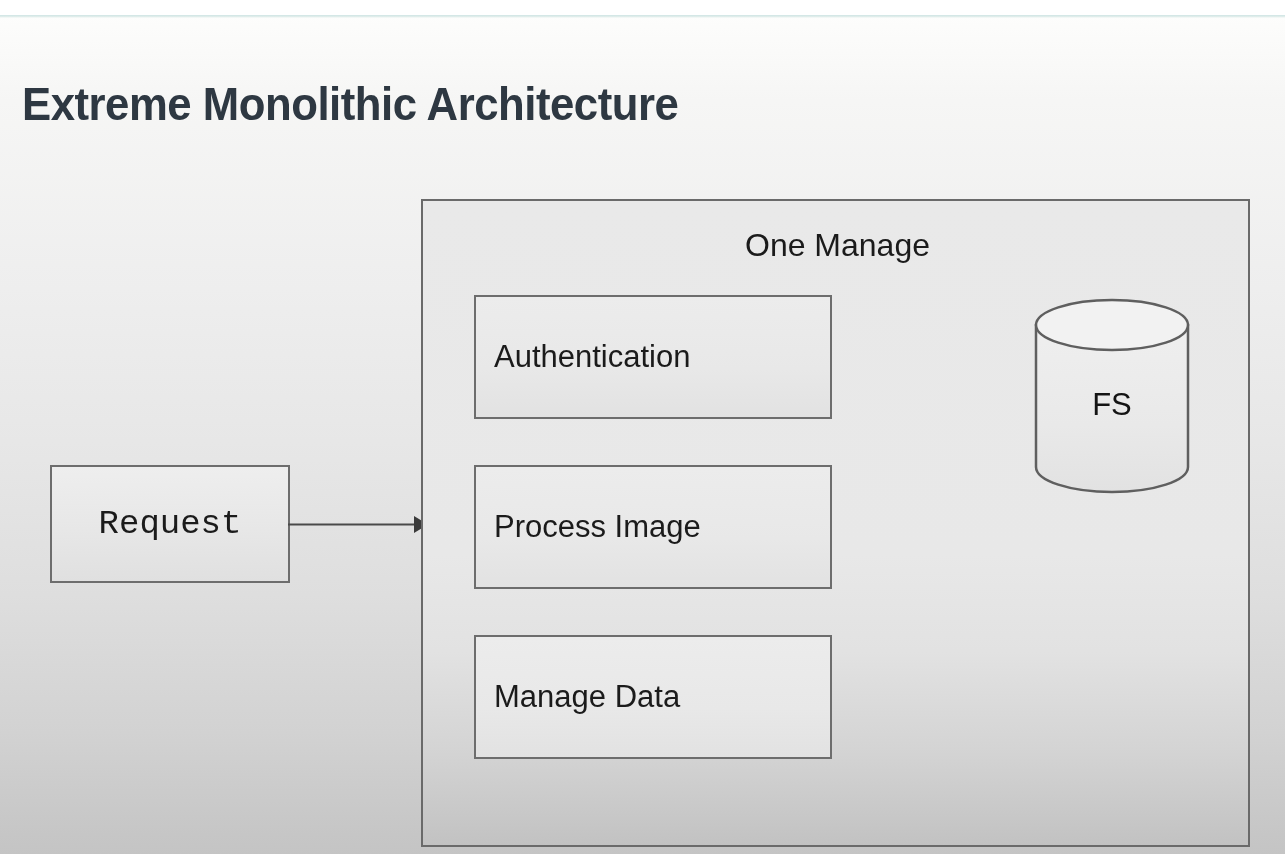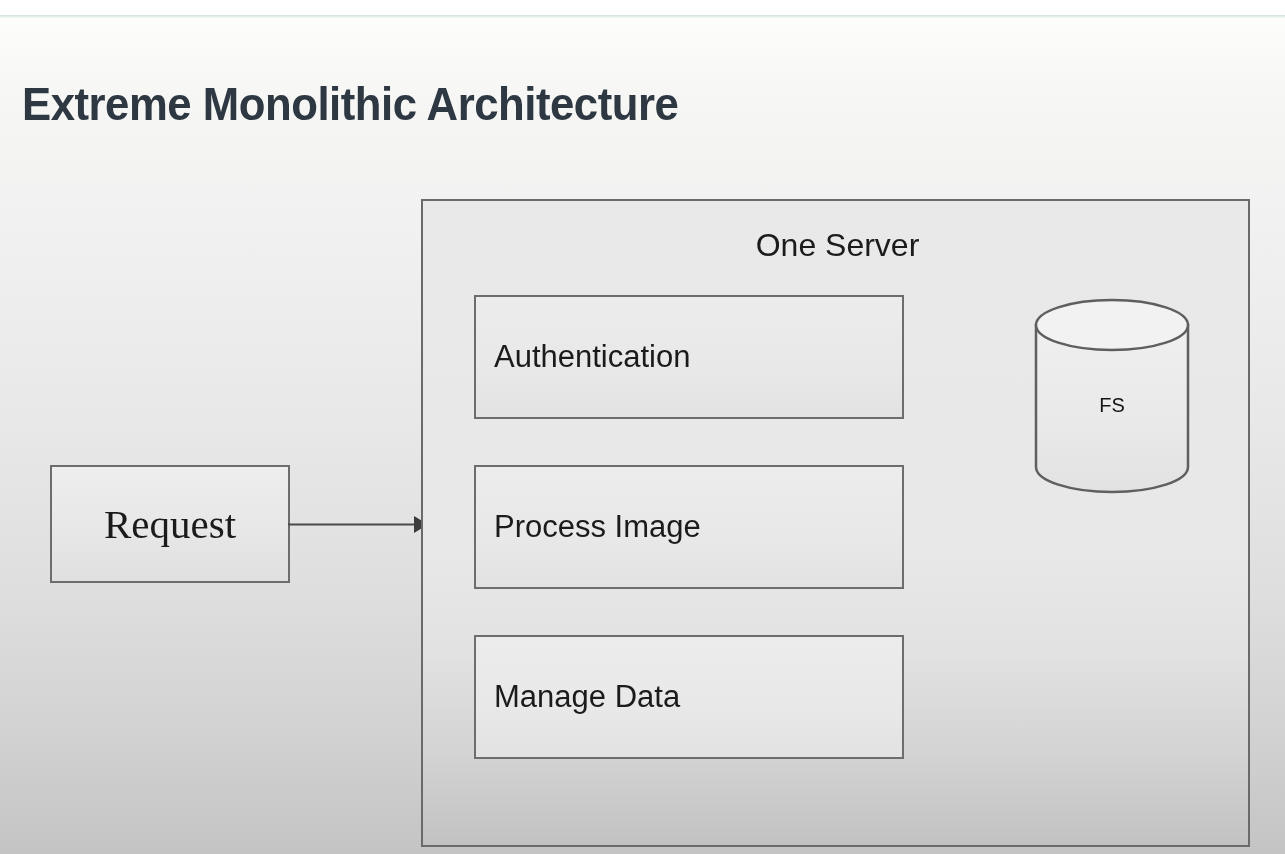--- a/index.html
+++ b/index.html
@@ -64,23 +64,23 @@
     width: 240px;
     height: 118px;
     box-sizing: border-box;
     border: 2px solid #6d6d6d;
     background: linear-gradient(to bottom, #eeeeee 0%, #e7e7e7 55%, #e0e0e0 100%);
     display: flex;
     align-items: center;
     justify-content: center;
   }
   #request-box .node-label {
-    font-size: 41px;
+    font-size: 34px;
     color: #1b1b1b;
-    font-family: Liberation Serif, serif;
+    font-family: Liberation Mono, monospace;
   }
 
   
   #request-arrow {
     position: absolute;
     left: 288px;
     top: 492px;
     width: 140px;
     height: 36px;
   }
@@ -109,21 +109,21 @@
     width: 829px;
     text-align: center;
     font-size: 32px;
     color: #1b1b1b;
     font-family: "Liberation Sans", sans-serif;
   }
 
   .service-box {
     position: absolute;
     left: 51px;
-    width: 430px;
+    width: 358px;
     height: 124px;
     box-sizing: border-box;
     border: 2px solid #6d6d6d;
     background: linear-gradient(to bottom, #ececec 0%, #e8e8e8 60%, #e2e2e2 100%);
     display: flex;
     align-items: center;
   }
   .service-box .node-label {
     padding-left: 18px;
     font-size: 31px;
@@ -146,21 +146,21 @@
   .store svg { display: block; }
   .store .store-label {
     position: absolute;
     left: 0;
     top: 0;
     width: 158px;
     height: 196px;
     display: flex;
     align-items: center;
     justify-content: center;
-    font-size: 20px;
+    font-size: 31px;
     color: #141414;
     font-family: "Liberation Sans", sans-serif;
     padding-top: 18px;
     box-sizing: border-box;
   }
 
   
   #video-progress-track {
     position: absolute;
     left: 0;
@@ -193,21 +193,21 @@
 
   <div id="request-arrow">
     <svg width="140" height="36" viewBox="0 0 140 36" xmlns="http://www.w3.org/2000/svg">
       <line x1="0" y1="17.5" x2="126" y2="17.5" stroke="#4a4a4a" stroke-width="2"></line>
       <polygon points="126,9 140,17.5 126,26" fill="#3b3b3b"></polygon>
     </svg>
   </div>
 
   <div id="server-container">
 
-    <div id="server-title">One Server</div>
+    <div id="server-title">One Manage</div>
 
     <div class="service-box" id="service-box-0">
       <span class="node-label">Authentication</span>
     </div>
 
     <div class="service-box" id="service-box-1">
       <span class="node-label">Process Image</span>
     </div>
 
     <div class="service-box" id="service-box-2">

